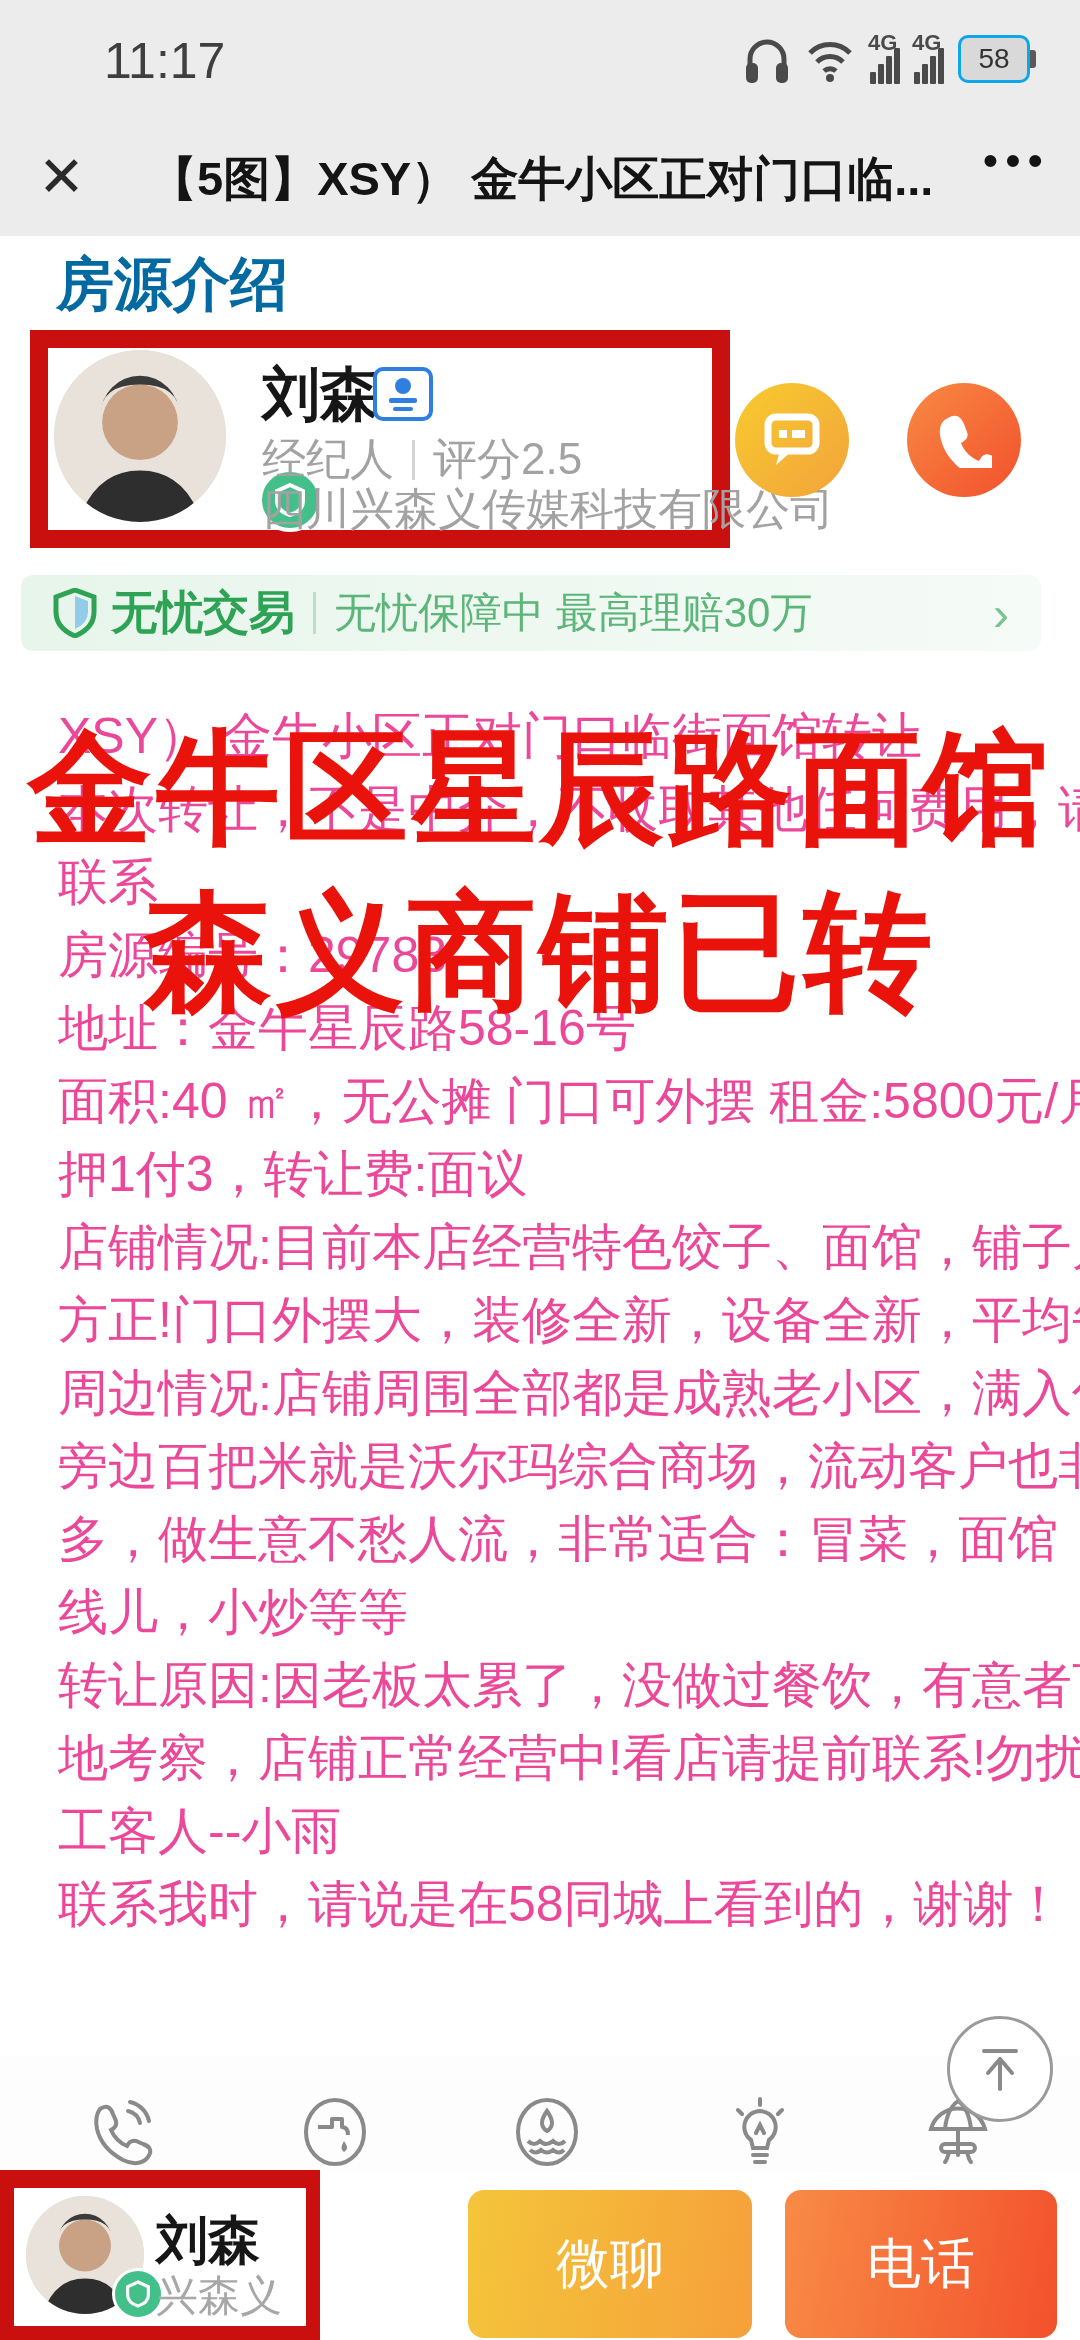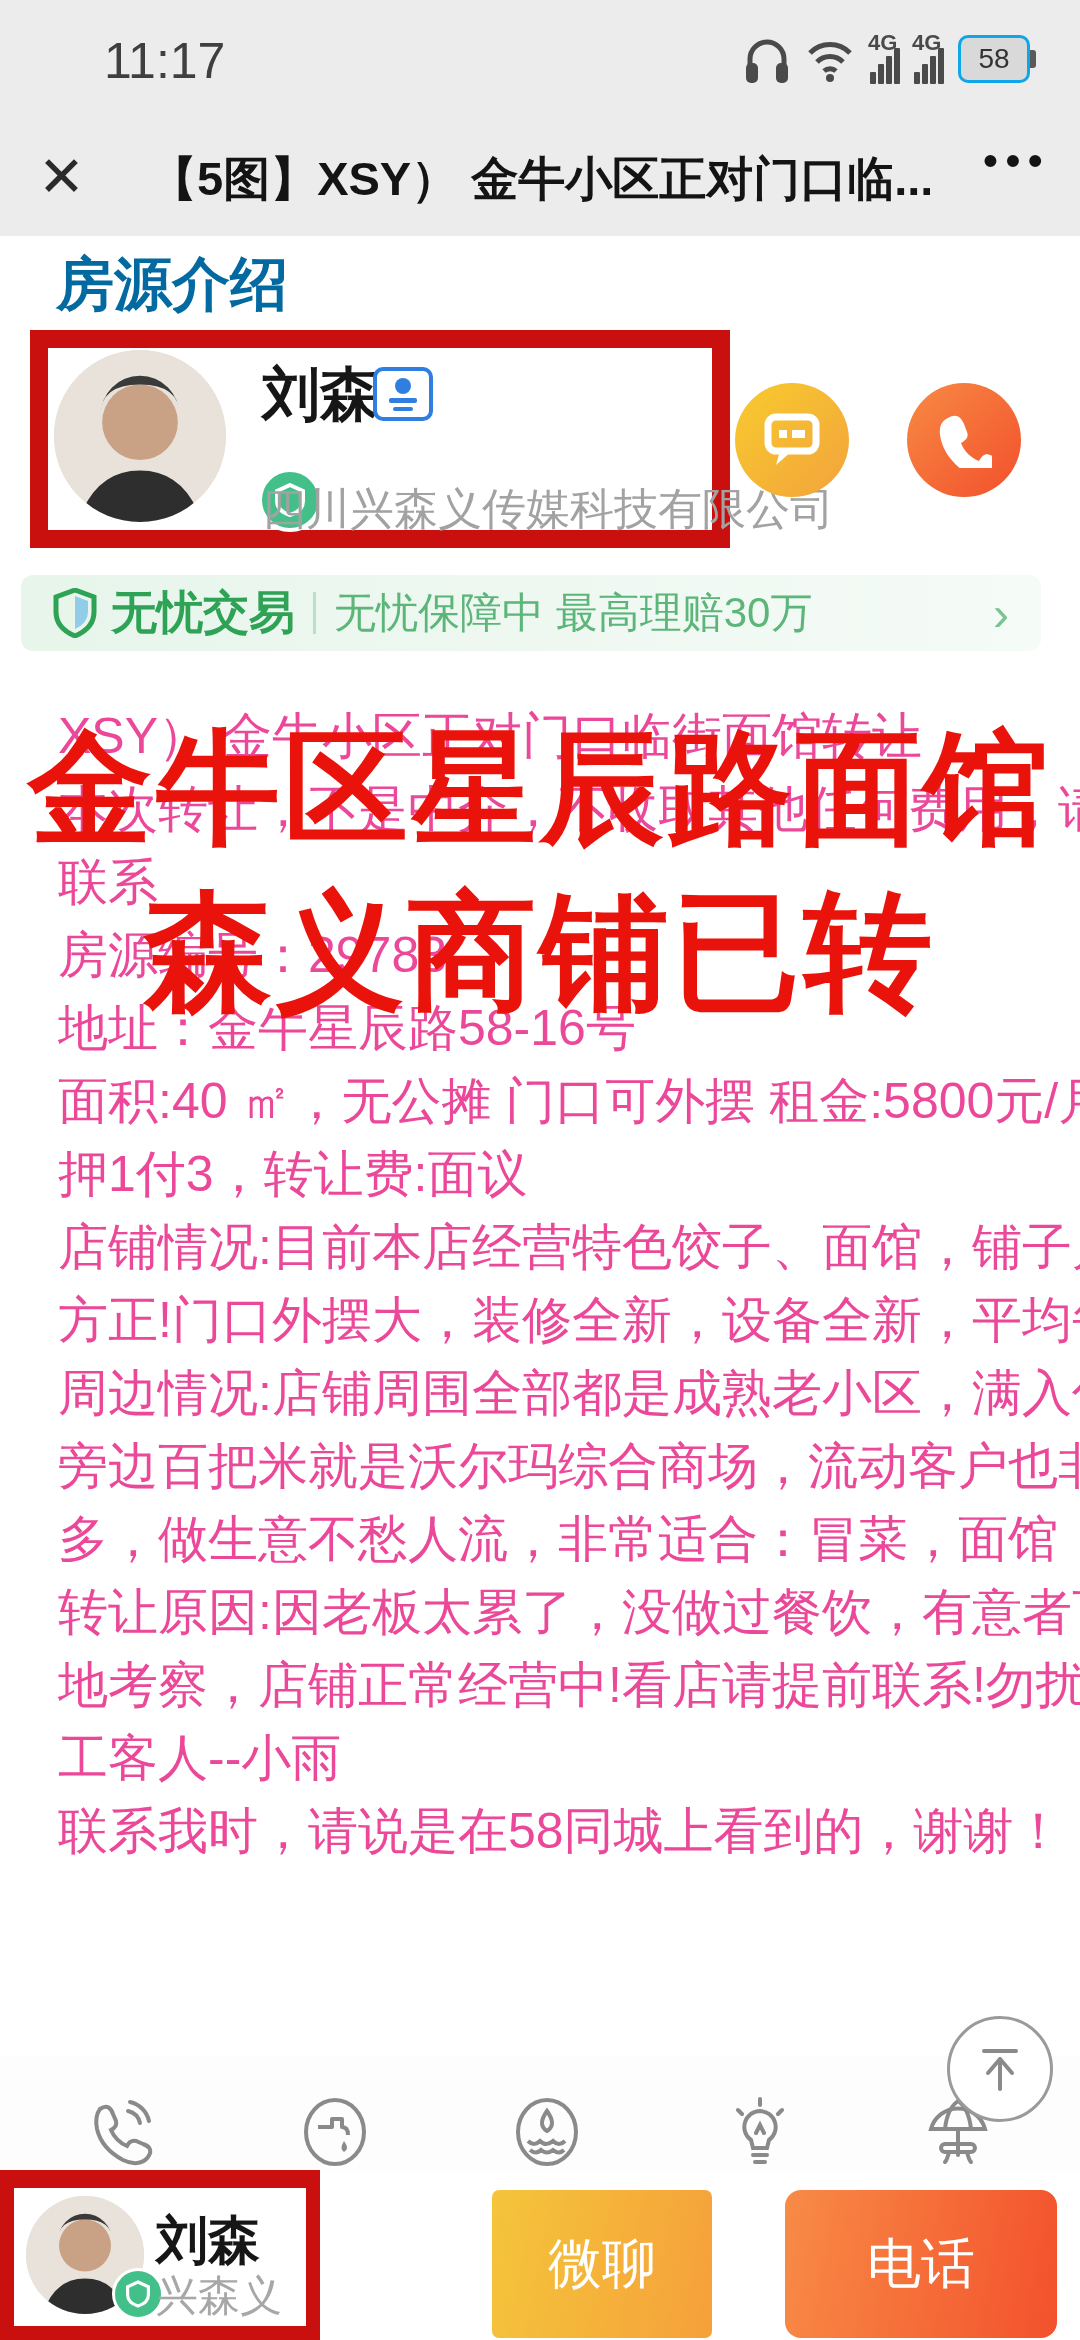--- a/index.html
+++ b/index.html
@@ -66,21 +66,21 @@
   
   #bottom-bar{position:absolute;left:0;top:2172px;width:1080px;height:168px;background:#fff;}
   #agent-chip{position:absolute;left:0;top:2170px;width:320px;height:170px;background:#c9100e;}
   #agent-chip-inner{position:absolute;left:14px;top:2188px;width:292px;height:138px;background:#fff;}
   .av-small{left:26px;top:2196px;width:118px;height:118px;}
   .badge-small{left:112px;top:2268px;width:46px;height:46px;border:3px solid #fff;}
   .chip-name{position:absolute;left:156px;top:2206px;font-size:52px;font-weight:bold;color:#161616;}
   .chip-co{position:absolute;left:156px;top:2268px;font-size:42px;color:#a7a7a7;}
   .cta{position:absolute;top:2190px;height:148px;border-radius:16px;display:flex;align-items:center;
        justify-content:center;font-size:54px;color:#fff;}
-  #chat-btn{left:492px;width:220px;background:linear-gradient(100deg,#f4c53a,#f6a03a);border-radius:7px;}
+  #chat-btn{left:468px;width:284px;background:linear-gradient(100deg,#f4c53a,#f6a03a);}
   #call-btn{left:785px;width:272px;background:linear-gradient(100deg,#f88b46,#f3512c);}
 </style>
 </head>
 <body>
 
 <div id="screen">
 
   <div id="status-bar">
     <div class="time">11:17</div>
     <div class="sicons">
@@ -140,20 +140,25 @@
   </div>
   <div class="agent-name">刘森</div>
   <div class="id-icon">
     <svg width="62" height="56" viewBox="0 0 62 56">
       <rect x="3" y="3" width="56" height="50" rx="8" fill="none" stroke="#2f7fe0" stroke-width="4"></rect>
       <circle cx="31" cy="20" r="8" fill="#2f7fe0"></circle>
       <rect x="17" y="32" width="28" height="5" rx="2" fill="#2f7fe0"></rect>
       <rect x="21" y="41" width="20" height="4" rx="2" fill="#2f7fe0"></rect>
     </svg>
   </div>
+  <div class="agent-sub">
+    <span>经纪人</span>
+    <span class="vdiv"></span>
+    <span>评分2.5</span>
+  </div>
   <div class="agent-co">四川兴森义传媒科技有限公司</div>
 
   <div class="round-btn" id="chat-circle">
     <svg width="60" height="58" viewBox="0 0 60 58">
       <rect x="6" y="6" width="48" height="34" rx="8" fill="none" stroke="#fff" stroke-width="7"></rect>
       <path d="M18 40 L14 54 L30 40 Z" fill="#fff"></path>
       <rect x="17" y="19" width="8" height="8" fill="#fff"></rect>
       <rect x="30" y="19" width="13" height="8" fill="#fff"></rect>
     </svg>
   </div>
@@ -180,20 +185,21 @@
     <div class="lline">联系</div>
     <div class="lline">房源编号：29783</div>
     <div class="lline">地址：金牛星辰路58-16号</div>
     <div class="lline">面积:40 ㎡，无公摊 门口可外摆 租金:5800元/月，</div>
     <div class="lline">押1付3，转让费:面议</div>
     <div class="lline">店铺情况:目前本店经营特色饺子、面馆，铺子户型</div>
     <div class="lline">方正!门口外摆大，装修全新，设备全新，平均每天</div>
     <div class="lline">周边情况:店铺周围全部都是成熟老小区，满入住，</div>
     <div class="lline">旁边百把米就是沃尔玛综合商场，流动客户也非常</div>
     <div class="lline">多，做生意不愁人流，非常适合：冒菜，面馆，米</div>
+    <div class="lline">线儿，小炒等等</div>
     <div class="lline">转让原因:因老板太累了，没做过餐饮，有意者可实</div>
     <div class="lline">地考察，店铺正常经营中!看店请提前联系!勿扰员</div>
     <div class="lline">工客人--小雨</div>
     <div class="lline">
       <span>联系我时，请说是在58同城上看到的，谢谢！</span>
     </div>
   </div>
 
   <div class="wm" id="wm1">金牛区星辰路面馆</div>
   <div class="wm" id="wm2">森义商铺已转</div>

